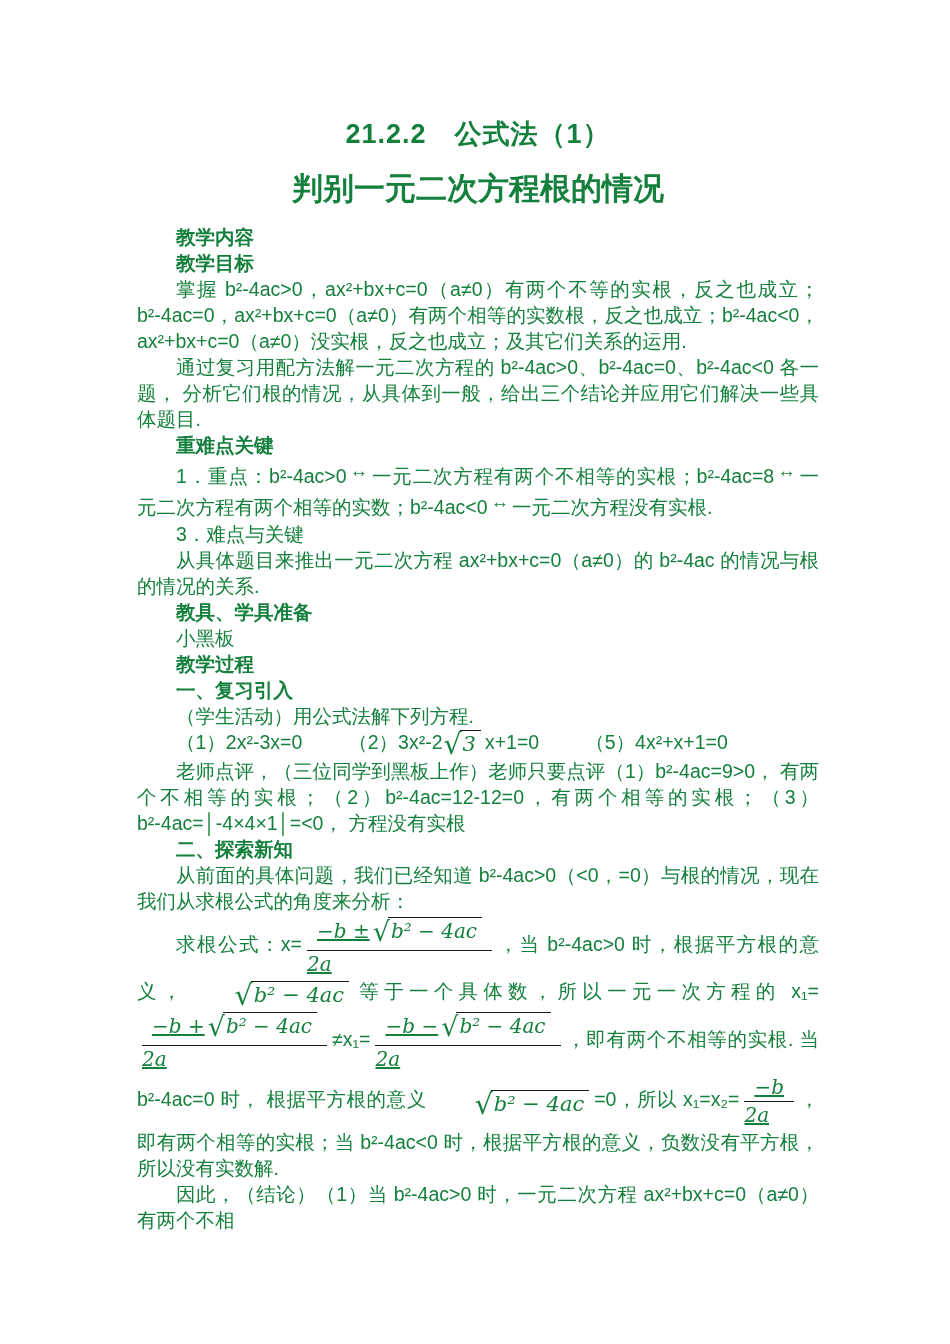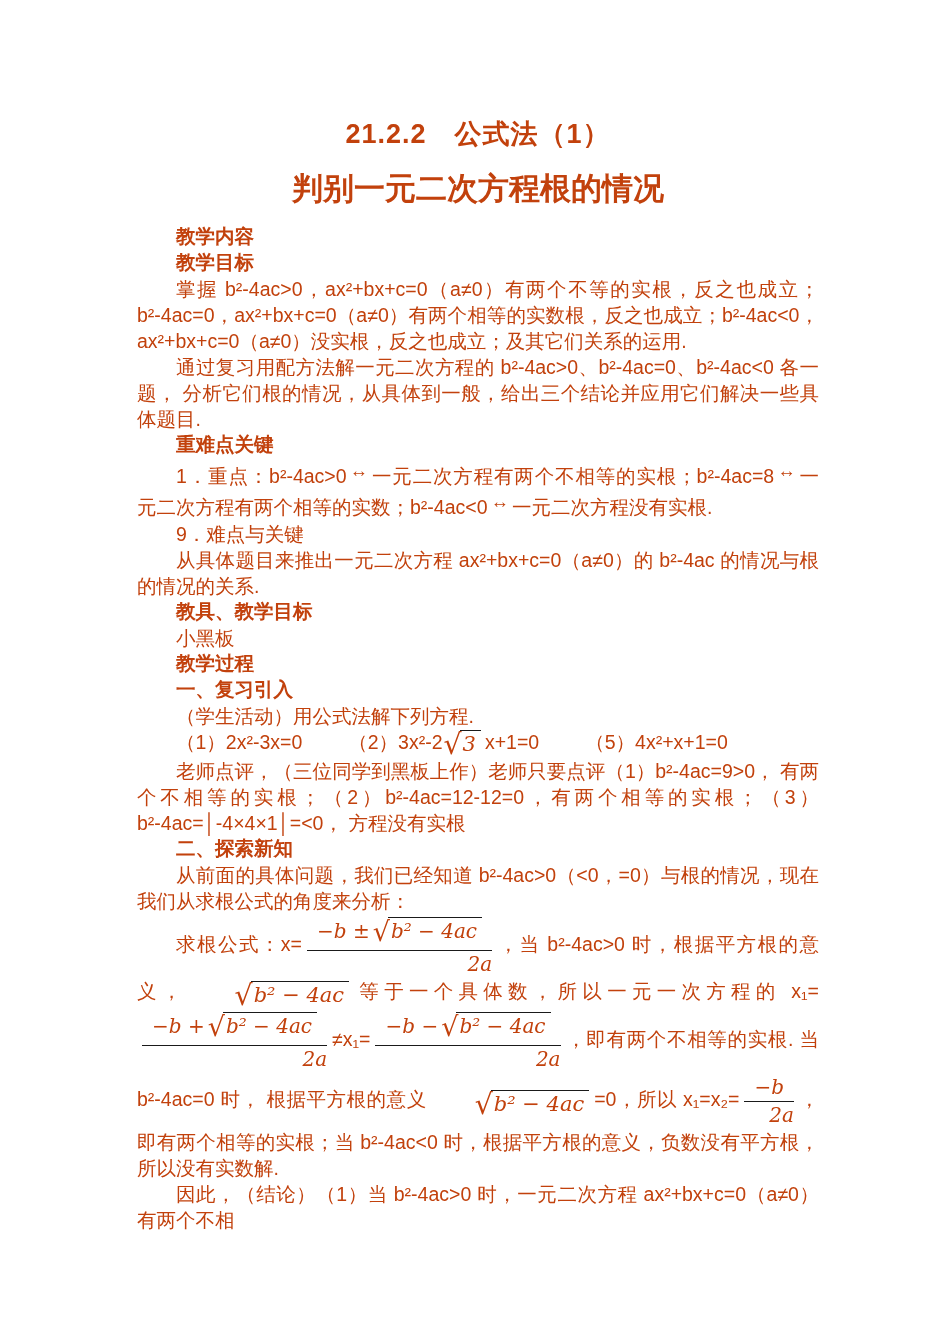--- a/index.html
+++ b/index.html
@@ -1,21 +1,21 @@
 <!DOCTYPE html>
 <html><head>
 <meta charset="utf-8">
 <style>
   html,body{margin:0;padding:0;background:#ffffff;}
   .page{
     position:relative;
     width:950px;height:1344px;
     box-sizing:border-box;
     background:#ffffff;
-    color:#c2410c;
+    color:#15803d;
     font-family:"Liberation Sans","DejaVu Sans",sans-serif;
     padding:116px 131px 0 137px;
     overflow:hidden;
   }
   .doc-title{
     margin:0;
     font-size:27px;font-weight:bold;
     text-align:center;
     line-height:36px;
     letter-spacing:1px;
@@ -26,27 +26,27 @@
     text-align:center;
     line-height:42px;
   }
   .body{
     margin-top:14px;
     font-size:19.5px;
     line-height:26px;
     text-align:justify;
   }
   p{margin:0;}
-  .h{font-weight:bold;text-indent:2em;font-family:Liberation Serif, serif;}
+  .h{font-weight:bold;text-indent:2em;}
   .indent{text-indent:2em;}
   .arrow{vertical-align:0.35em;margin:0 3px;font-size:0.95em;display:inline-block;text-indent:0;}
   .frac{
-    display:inline-block;vertical-align:middle;text-align:right;
+    display:inline-block;vertical-align:middle;text-align:left;
     font-family:"DejaVu Serif","Liberation Serif",serif;font-style:italic;
-    line-height:1.2;margin:2px 5px;text-indent:0;
+    line-height:1.2;margin:2px 5px;text-indent:0;text-decoration:underline;
   }
   .frac .num{display:block;padding:0 10px 2px 10px;white-space:nowrap;}
   .frac .den{display:block;border-top:1.5px solid #1a1a1a;padding-top:1px;}
   .sqrt{
     white-space:nowrap;text-indent:0;
     font-family:"DejaVu Serif","Liberation Serif",serif;font-style:italic;
     display:inline-block;margin:0 5px;vertical-align:-2px;
   }
   .sqrt .sq-sign{font-style:normal;font-size:1.35em;letter-spacing:-2px;vertical-align:-0.1em;}
   .sqrt .sq-rad{border-top:1.6px solid #1a1a1a;padding:1px 5px 0 3px;}
@@ -70,24 +70,24 @@
   <div class="body">
 
     <p class="h">教学内容</p>
 
     <p class="h">教学目标</p>
     <p class="indent">掌握 b²-4ac&gt;0，ax²+bx+c=0（a≠0）有两个不等的实根，反之也成立；b²-4ac=0，ax²+bx+c=0（a≠0）有两个相等的实数根，反之也成立；b²-4ac&lt;0，ax²+bx+c=0（a≠0）没实根，反之也成立；及其它们关系的运用.</p>
     <p class="indent">通过复习用配方法解一元二次方程的 b²-4ac&gt;0、b²-4ac=0、b²-4ac&lt;0 各一题， 分析它们根的情况，从具体到一般，给出三个结论并应用它们解决一些具体题目.</p>
 
     <p class="h">重难点关键</p>
     <p class="indent"><span>1．重点：b²-4ac&gt;0</span><span class="arrow">↔</span><span>一元二次方程有两个不相等的实根；b²-4ac=8</span><span class="arrow">↔</span><span>一元二次方程有两个相等的实数；b²-4ac&lt;0</span><span class="arrow">↔</span><span>一元二次方程没有实根.</span></p>
-    <p class="indent">9．难点与关键</p>
+    <p class="indent">3．难点与关键</p>
     <p class="indent">从具体题目来推出一元二次方程 ax²+bx+c=0（a≠0）的 b²-4ac 的情况与根的情况的关系.</p>
 
-    <p class="h">教具、教学目标</p>
+    <p class="h">教具、学具准备</p>
     <p class="indent">小黑板</p>
 
     <p class="h">教学过程</p>
     <p class="h">一、复习引入</p>
     <p class="indent">（学生活动）用公式法解下列方程.</p>
 
     <p class="eq-row"><span class="eq-item">（1）2x²-3x=0</span><span class="eq-item"><span>（2）3x²-2</span><span class="sqrt big"><span class="sq-sign">√</span><span class="sq-rad">3</span></span><span>x+1=0</span></span><span class="eq-item">（5）4x²+x+1=0</span></p>
 
     <p class="indent">老师点评，（三位同学到黑板上作）老师只要点评（1）b²-4ac=9&gt;0， 有两个不相等的实根；（2）b²-4ac=12-12=0，有两个相等的实根；（3）b²-4ac=│-4×4×1│=&lt;0， 方程没有实根</p>
 

